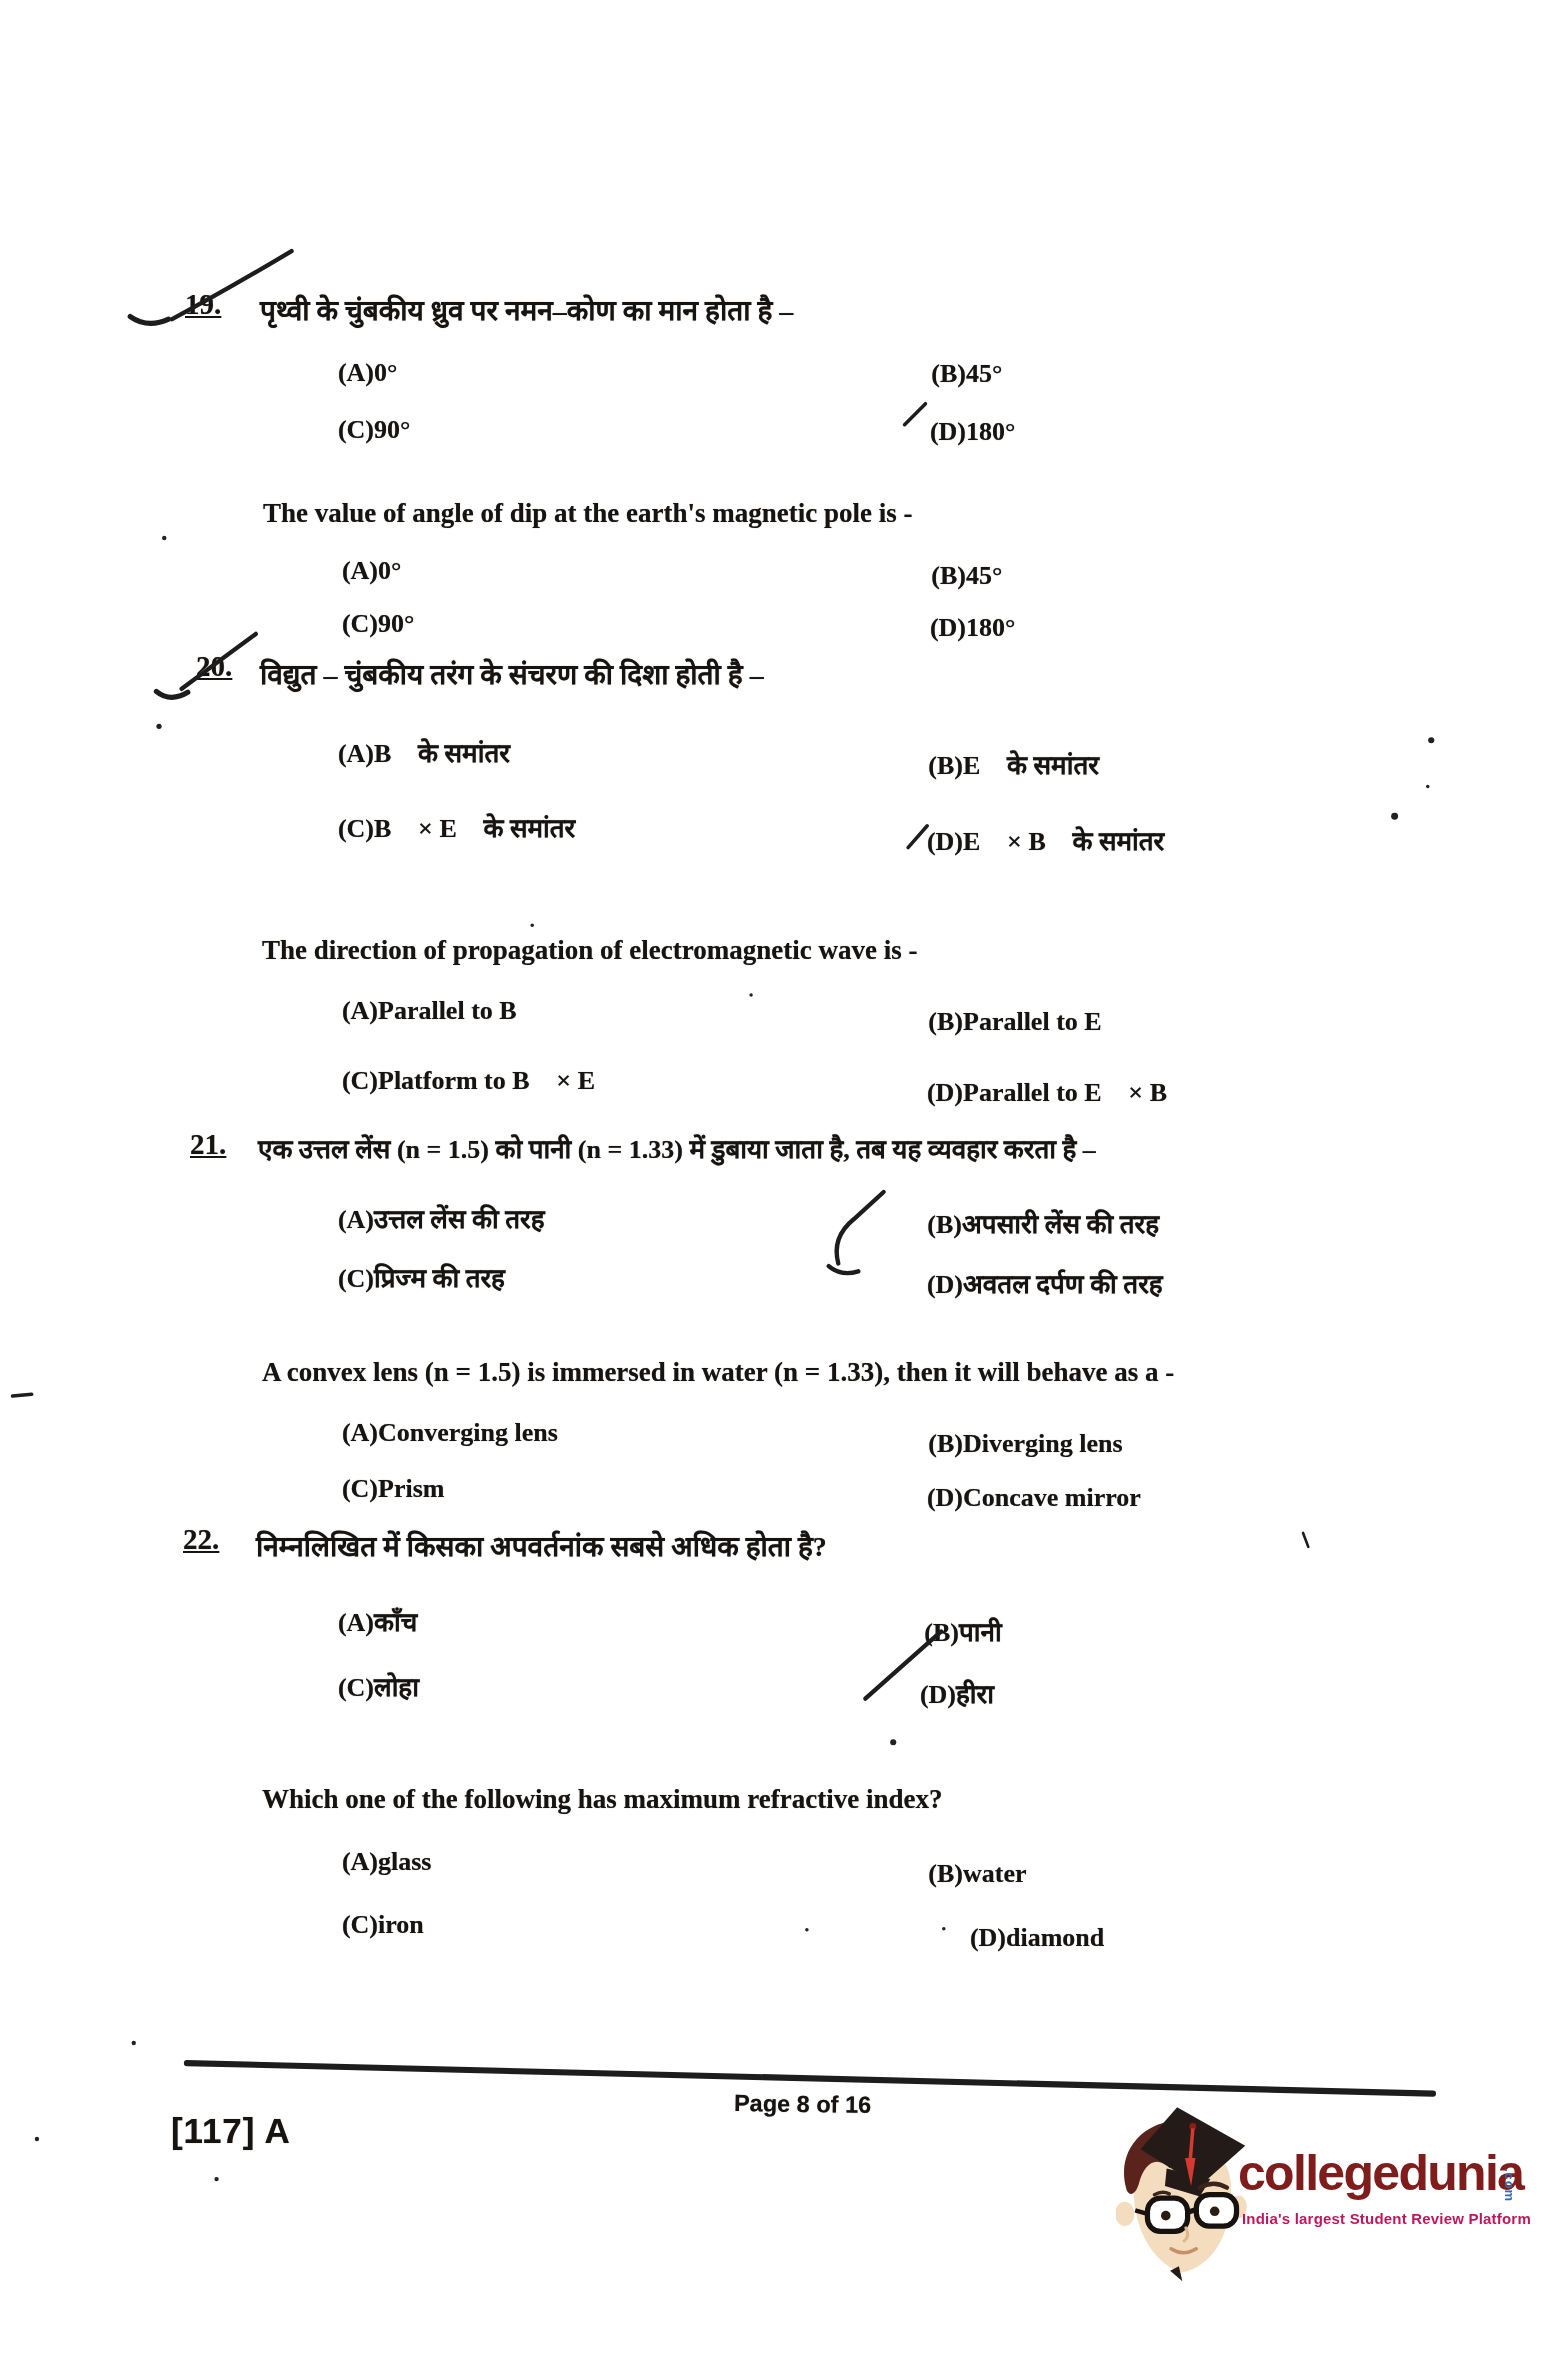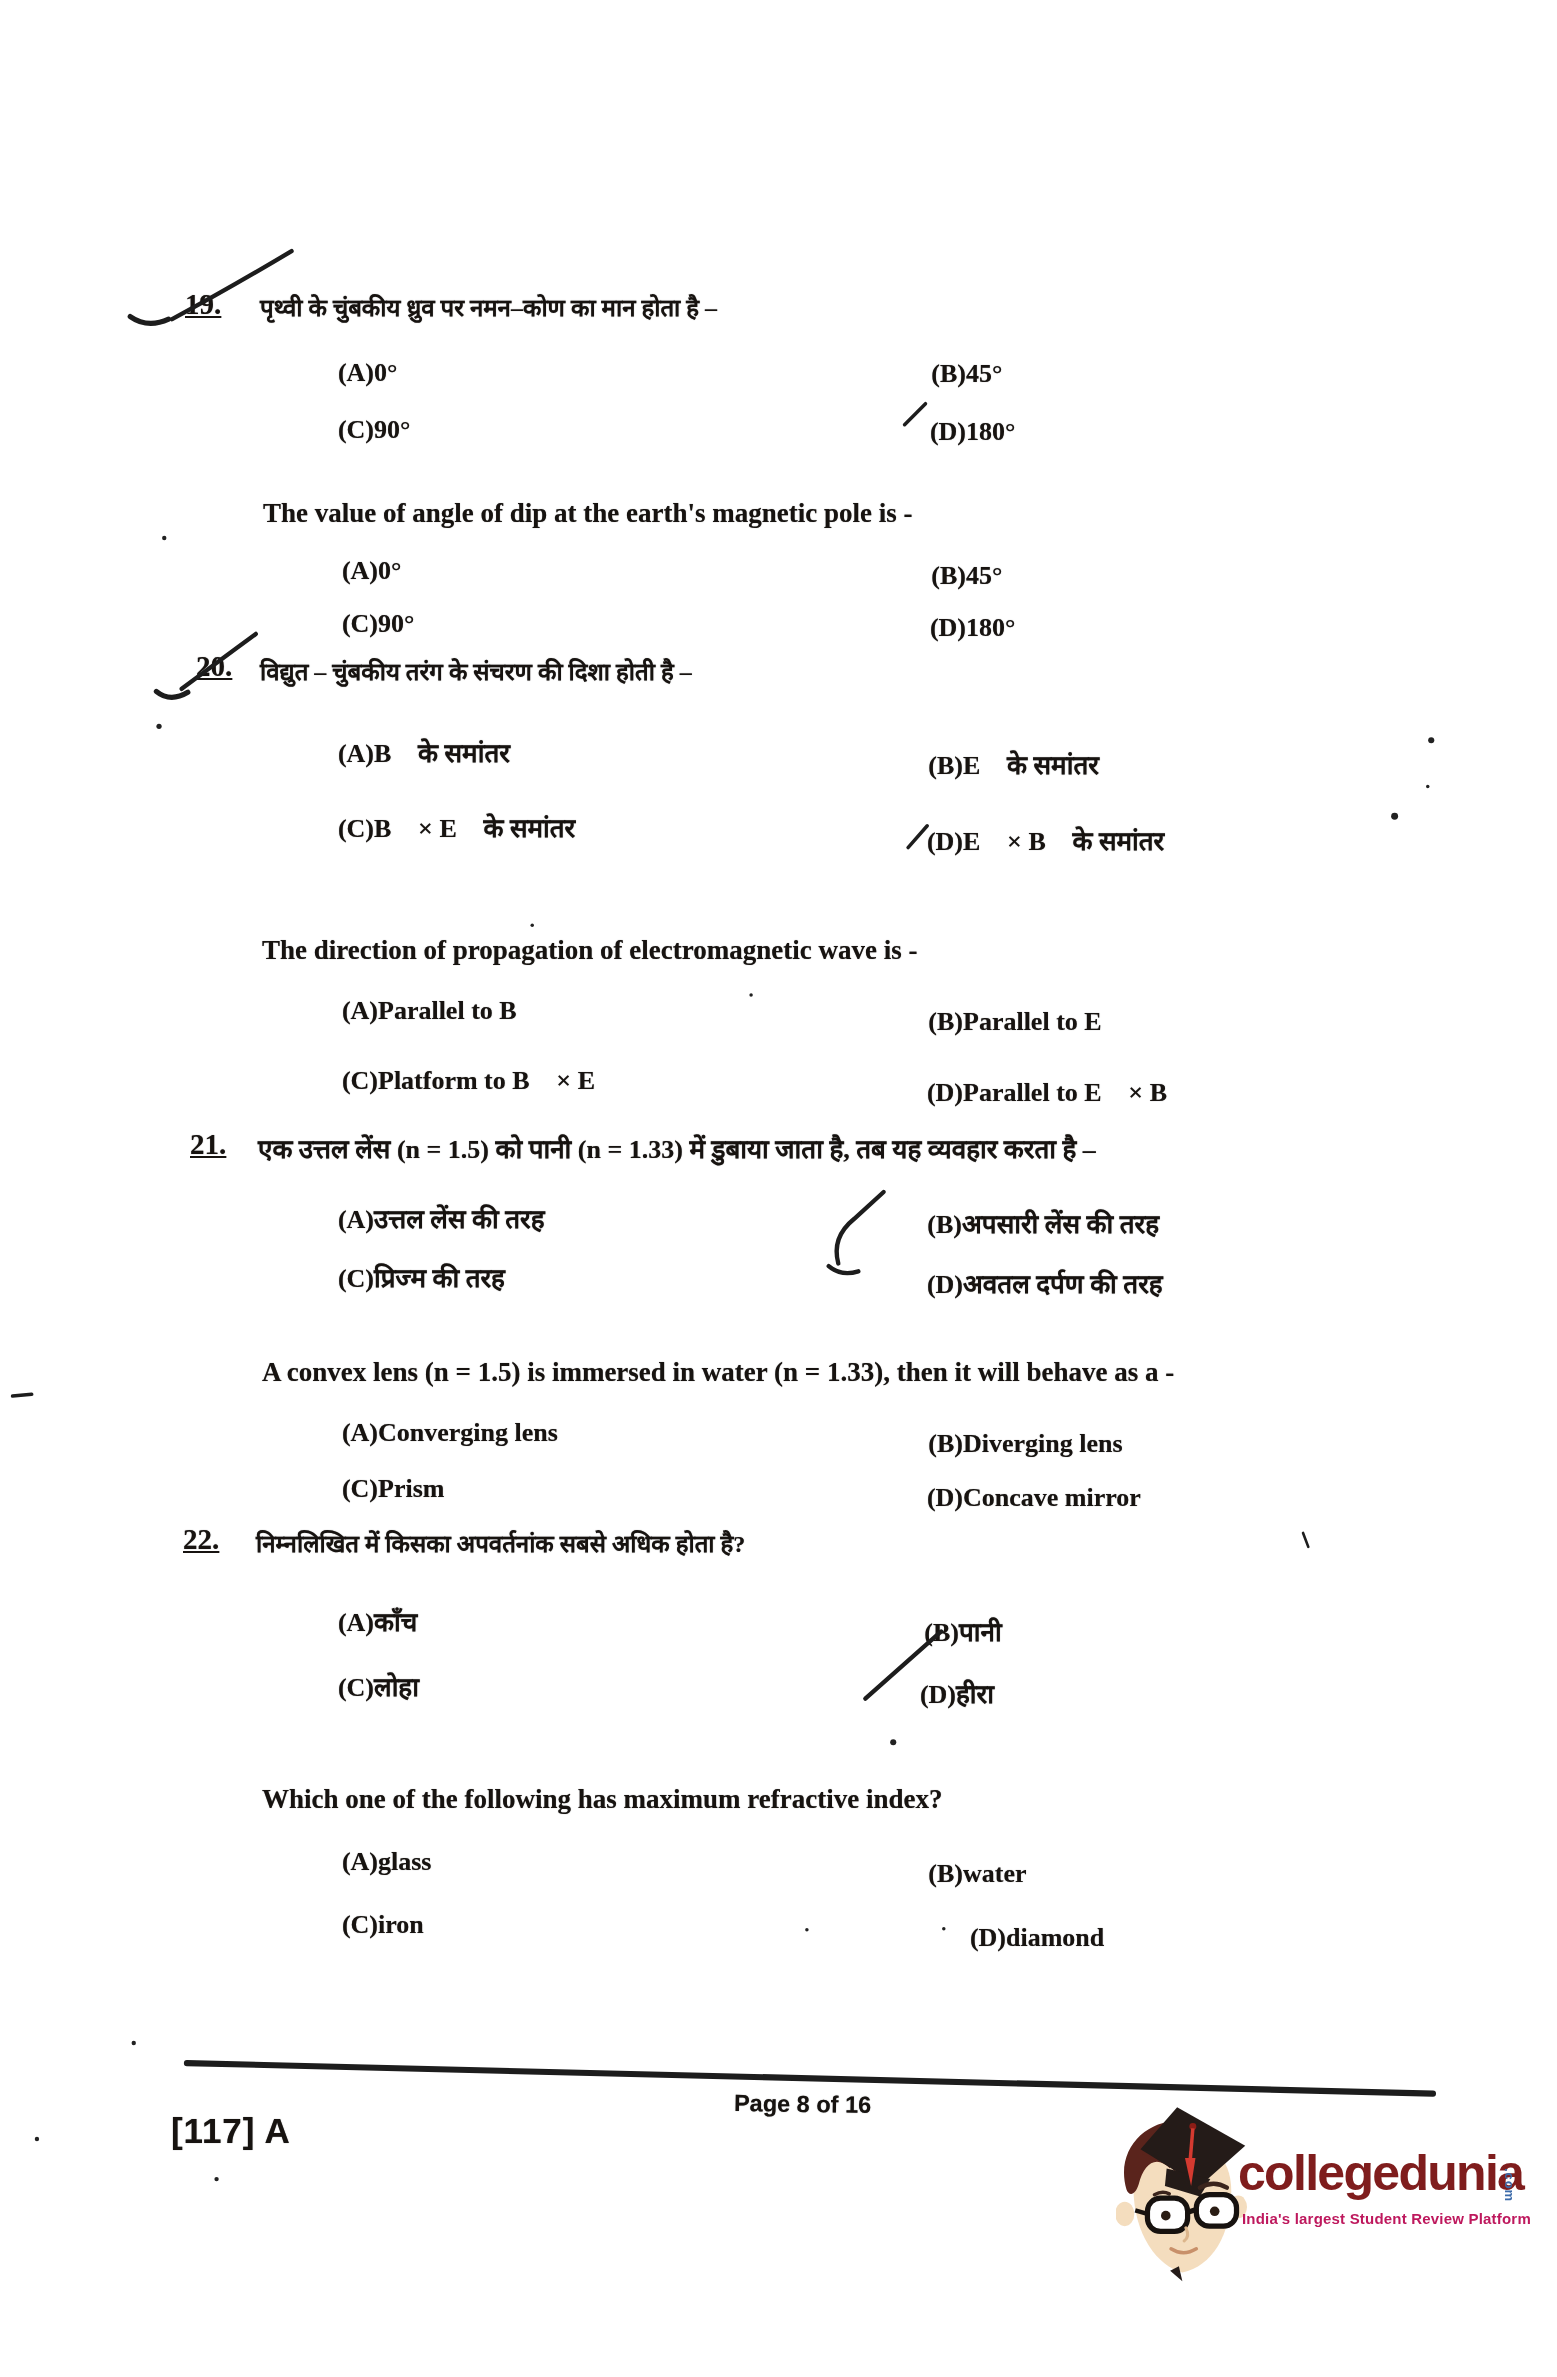--- a/index.html
+++ b/index.html
@@ -4,21 +4,21 @@
 <style>
   html,body{margin:0;padding:0;background:#ffffff;}
   body{width:1558px;height:2377px;position:relative;overflow:hidden;
        font-family:"Liberation Serif",serif;color:#171310;}
   .page{position:absolute;left:0;top:0;width:1558px;height:2377px;background:#fff;}
   .abs{position:absolute;}
   .nw{white-space:nowrap;}
   
   .qnum{font:700 29px "Liberation Serif",serif;text-shadow:0 0 0.9px rgba(0,0,0,.55);text-decoration:underline;}
   .qt  {font:700 27px "Liberation Serif",serif;text-shadow:0 0 0.9px rgba(0,0,0,.5);}
-  .hi  {font-size:24px;}
+  .hi  {font-size:28px;}
   .opt {font:700 26px "Liberation Serif",serif;text-shadow:0 0 0.9px rgba(0,0,0,.5);text-align:right;}
   .opt .ol{display:inline-block;width:112px;}
   .opt.rc .ol{width:106px;}
   .opt .ot{display:inline-block;}
   
   .code{font:700 35px "Liberation Sans",sans-serif;letter-spacing:0.9px;
         text-shadow:0 0 0.9px rgba(0,0,0,.6);margin-top:39px;}
   .pageno{font:700 23.5px "Liberation Sans",sans-serif;transform:rotate(0.8deg);
         text-shadow:0 0 0.9px rgba(0,0,0,.6);}
   

